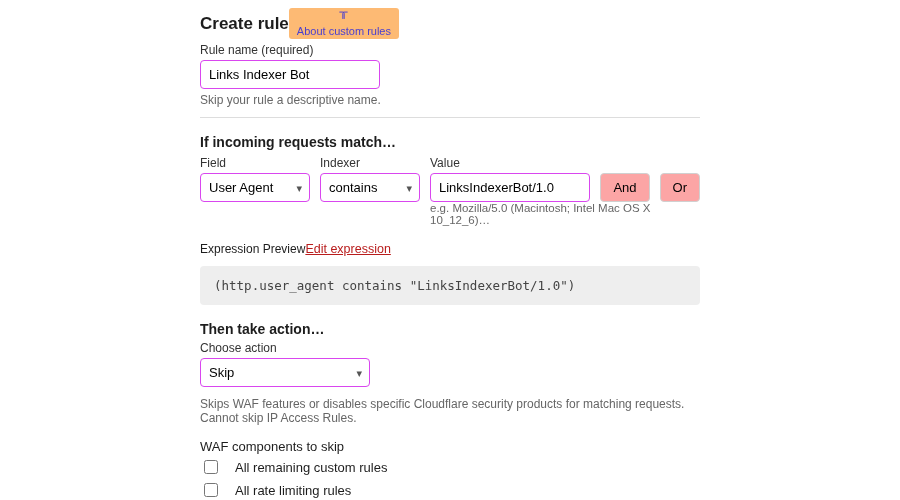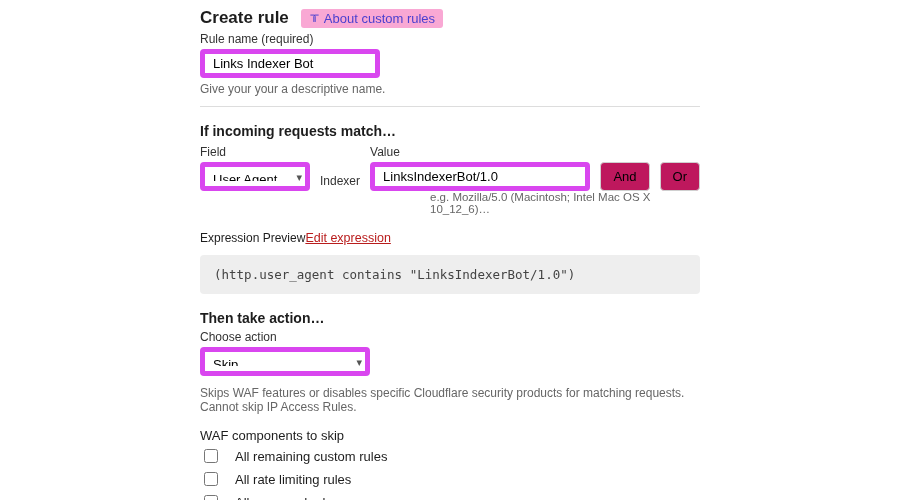--- a/index.html
+++ b/index.html
@@ -4,57 +4,58 @@
 <style>
   * { box-sizing: border-box; }
   body {
     font-family: -apple-system, BlinkMacSystemFont, "Segoe UI", Arial, sans-serif;
     font-size: 13px;
     color: #1d1d1d;
     margin: 0;
     padding: 8px 200px 20px 200px;
     background: #fff;
   }
-  .title-row { display: flex; align-items: center; gap: 12px; }
+  .title-row { display: flex; align-items: center; }
   h1 { font-size: 17px; font-weight: 600; margin: 0; }
   .about-link {
-    background: #f9a8d4;
+    background: #fdba74;
     color: #4a3fcf;
-    font-size: 13px;
+    font-size: 11px;
     padding: 2px 8px;
     border-radius: 3px;
     display: inline-flex;
     align-items: center;
     gap: 4px;
+    flex-direction: column;
   }
   .field-label { font-size: 12px; color: #333; margin-top: 4px; margin-bottom: 3px; }
   .helper { font-size: 12px; color: #666; margin-top: 4px; }
   input.text, select.sel {
     font: inherit;
     padding: 5px 8px;
-    border: 5px solid #d946ef;
+    border: 1px solid #d946ef;
     border-radius: 4px;
     background: #fff;
     height: 29px;
   }
   input.text { width: 180px; }
   .section-title { font-size: 14px; font-weight: 600; margin-top: 16px; margin-bottom: 2px; }
   hr.sep { border: none; border-top: 1px solid #ddd; margin: 10px 0 6px; }
   .match-row { display: flex; gap: 10px; align-items: flex-end; }
   .match-col { display: flex; flex-direction: column; }
   select.sel { appearance: none; -webkit-appearance: none; padding-right: 22px; background-image: none; }
   .sel-wrap { position: relative; display: inline-block; }
   .sel-wrap::after {
     content: "▾";
     position: absolute; right: 8px; top: 50%; transform: translateY(-50%);
     font-size: 11px; color: #555; pointer-events: none;
   }
   .btn-sm {
     font: inherit;
-    background: #be185d;
+    background: #fca5a5;
     border: 1px solid #d0d0d0;
     border-radius: 4px;
     padding: 5px 12px;
     height: 29px;
     cursor: pointer;
   }
   .expr-head { display: flex; justify-content: flex-start; align-items: baseline; margin-top: 16px; font-size: 12px;}
   .link { color: #b91c1c; text-decoration: underline; cursor: pointer; font-size: 12.5px;}
   .expr-box {
     background: #eeeeee;
@@ -81,33 +82,34 @@
     <svg class="book-icon" viewBox="0 0 16 16" fill="none" stroke="#4a3fcf" stroke-width="1.4">
         <path d="M2 3h5a2 2 0 0 1 2 2v8"></path>
         <path d="M14 3H9a2 2 0 0 0-2 2v8"></path>
       </svg>
     <span>About custom rules</span>
   </span>
 </div>
 
 <div class="field-label">Rule name (required)</div>
 <input class="text" type="text" value="Links Indexer Bot" style="">
-<div class="helper">Give your your a descriptive name.</div>
+<div class="helper">Skip your rule a descriptive name.</div>
 
 <hr class="sep">
 
 <div class="section-title">If incoming requests match…</div>
 
 <div class="match-row">
   <div class="match-col">
     <div class="field-label">Field</div>
     <span class="sel-wrap"><select class="sel" style="width:110px"><option>User Agent</option></select></span>
   </div>
   <div class="match-col">
     <div class="field-label">Indexer</div>
+    <span class="sel-wrap"><select class="sel" style="width:100px"><option>contains</option></select></span>
   </div>
   <div class="match-col" style="flex:1">
     <div class="field-label">Value</div>
     <input class="text" style="width: 100%;" type="text" value="LinksIndexerBot/1.0">
   </div>
   <button class="btn-sm">And</button>
   <button class="btn-sm">Or</button>
 </div>
 <div class="hint" style="margin-left:230px">e.g. Mozilla/5.0 (Macintosh; Intel Mac OS X 10_12_6)…</div>
 

